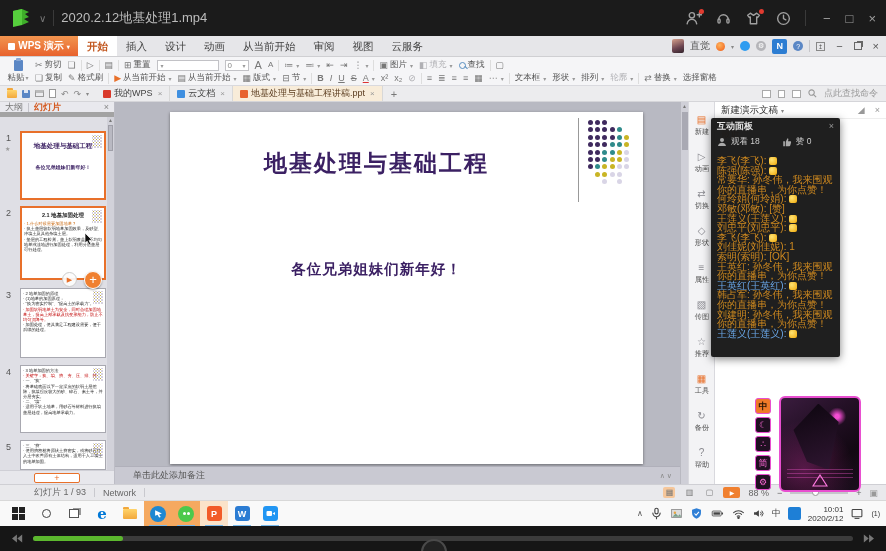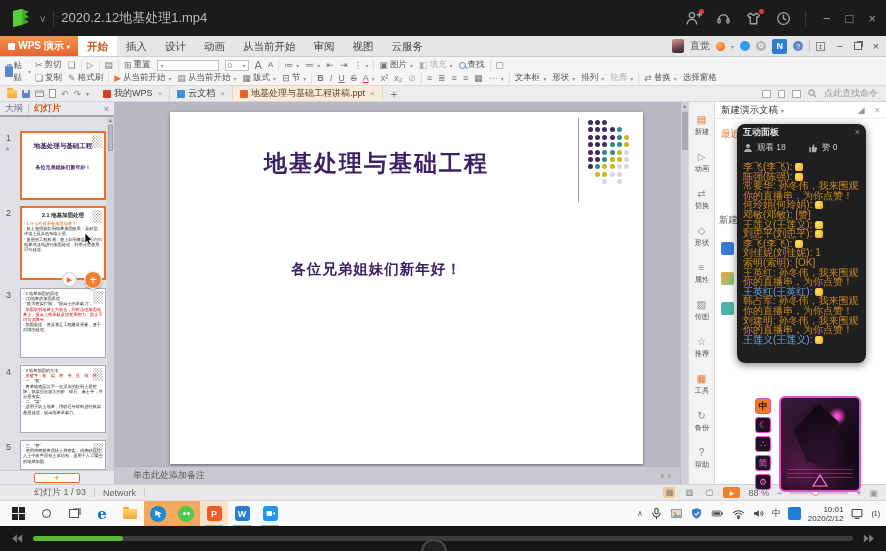--- a/index.html
+++ b/index.html
@@ -39,21 +39,21 @@
   .flame{width:9px;height:9px;border-radius:50%;background:radial-gradient(circle at 40% 35%,#ffb35c,#ef5a16);}
   .mini{width:10px;height:10px;border-radius:50%;display:inline-flex;align-items:center;justify-content:center;
     color:#fff;font-size:7px;}
   .mini.sq{border-radius:2px;}
   .tb-div{width:1px;height:12px;background:#c6c6ca;}
   .restore-box{width:8px;height:8px;border:1px solid #666;box-shadow:2px -2px 0 -1px #666;}
   .wps-winbtn{color:#555;font-size:11px;display:flex;gap:11px;align-items:center;}
 
   
   .ribbon{position:absolute;left:0;top:57px;width:886px;height:29px;background:#f5f5f7;border-bottom:1px solid #d9d9de;}
-  .paste-big{position:absolute;left:5px;top:2px;width:26px;height:25px;display:flex;flex-direction:row;
+  .paste-big{position:absolute;left:5px;top:2px;width:26px;height:25px;display:flex;flex-direction:column;
     align-items:center;justify-content:center;gap:1px;font-size:8.5px;color:#555;}
   .clip{width:9px;height:11px;background:#5b87c5;border-radius:1px;position:relative;}
   .clip::before{content:"";position:absolute;top:-2px;left:2px;width:5px;height:3px;background:#8aa9d6;border-radius:1px;}
   .r-row{position:absolute;left:34px;right:2px;height:14px;display:flex;align-items:center;gap:4px;
     white-space:nowrap;overflow:hidden;}
   .r-top{top:1px;}.r-bot{top:14px;}
   .r-it{display:inline-flex;align-items:center;gap:2px;padding:0 1px;font-size:8.5px;color:#555;}
   .r-g{font-size:9px;color:#777;line-height:1;}
   .dd{font-size:6px;color:#999;margin-left:1px;}
   .r-sep{width:1px;height:11px;background:#ddd;}
@@ -77,21 +77,21 @@
   .dtab .ic{width:8px;height:8px;border-radius:1px;display:inline-block;}
   .dtab .x{color:#999;font-size:8px;margin-left:2px;}
   .dtab.act{background:#f8ecd9;color:#5a3b1e;}
   .plus-tab{display:flex;align-items:center;padding:0 8px;color:#777;font-size:11px;}
   .dt-right{margin-left:auto;display:flex;align-items:center;gap:7px;padding-right:8px;color:#999;}
   .dt-right .wic{width:9px;height:8px;border:1px solid #aaa;background:#fff;}
 
   
   .lp{position:absolute;left:0;top:102px;width:115px;height:382px;background:#dfdfe5;border-right:1px solid #bdbdc6;}
   .lp-head{height:15px;display:flex;align-items:center;font-size:9px;color:#777;padding:0 5px;gap:5px;
-    background:#e9e9ee;border-bottom:2px solid #a3a3a3;}
+    background:#e9e9ee;border-bottom:5px solid #a3a3a3;}
   .lp-head .act{color:#d4591e;font-weight:bold;}
   .lp-head .x{margin-left:auto;color:#888;}
   .lp-head .vd{width:1px;height:9px;background:#c4c4cb;}
   .thumb{position:absolute;left:20px;width:86px;background:#fff;border:1px solid #a8a8b0;overflow:hidden;padding:2px;}
   .thumb.sel{border:2px solid #e8702a;}
   .t-num{position:absolute;left:6px;font-size:9px;color:#555;}
   .t-star{position:absolute;left:5px;font-size:6px;color:#999;}
   .t-title{margin-top:7px;text-align:center;font-size:6.5px;font-weight:bold;color:#3b2063;
     font-family:"DejaVu Serif","Liberation Serif",serif;}
   .t-sub{margin-top:13px;text-align:center;font-size:5px;font-weight:bold;color:#3b2063;}
@@ -145,22 +145,22 @@
   .rp{position:absolute;left:714px;top:102px;width:172px;height:382px;background:#fff;border-left:1px solid #d9d9de;}
   .rp-head{height:17px;display:flex;align-items:center;padding:0 6px;font-size:9.5px;color:#333;
     border-bottom:1px solid #eee;gap:3px;}
   .rp-head .sp{margin-left:auto;}
   .rp-head .hic{color:#999;font-size:9px;margin-left:7px;}
   .rp-recent{position:absolute;left:6px;top:26px;font-size:9.5px;color:#e8702a;}
   .rp-new{position:absolute;left:4px;top:112px;font-size:9.5px;color:#666;}
   .rp-ico{position:absolute;left:6px;width:13px;height:13px;border-radius:2px;}
 
   
-  .chat{position:absolute;left:737px;top:118px;width:129px;height:239px;background:rgba(24,24,24,.97);
-    border-radius:8px;box-shadow:0 2px 8px rgba(0,0,0,.5);z-index:8;margin-top:6px;}
+  .chat{position:absolute;left:711px;top:118px;width:129px;height:239px;background:rgba(24,24,24,.97);
+    border-radius:2px;box-shadow:0 2px 8px rgba(0,0,0,.5);z-index:8;}
   .chat-head{height:16px;display:flex;align-items:center;padding:0 6px;font-size:9px;color:#e2e2e2;font-weight:bold;}
   .chat-head .x{margin-left:auto;color:#999;font-weight:normal;}
   .chat-stats{display:flex;align-items:center;gap:4px;padding:2px 6px 3px;font-size:8.5px;color:#ccc;}
   .chat-stats .gap{width:14px;}
   .chat-msgs{position:absolute;top:38px;left:6px;right:5px;bottom:3px;overflow:hidden;font-size:10px;
     line-height:9.6px;color:#d08a1f;word-break:break-all;}
   .msg .n.blue{color:#6aa7e8;}
   .emo{display:inline-block;width:8px;height:8px;border-radius:2px;vertical-align:-1px;
     background:radial-gradient(circle at 35% 35%,#ffe373,#f0a90a);}
 

